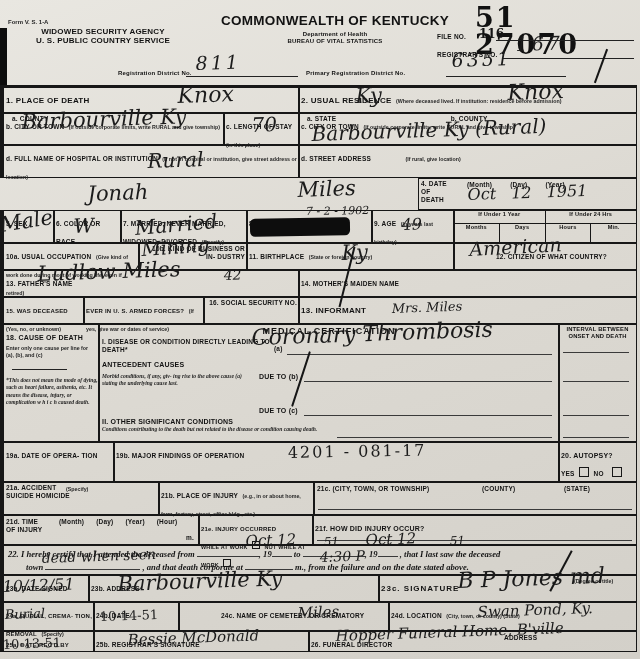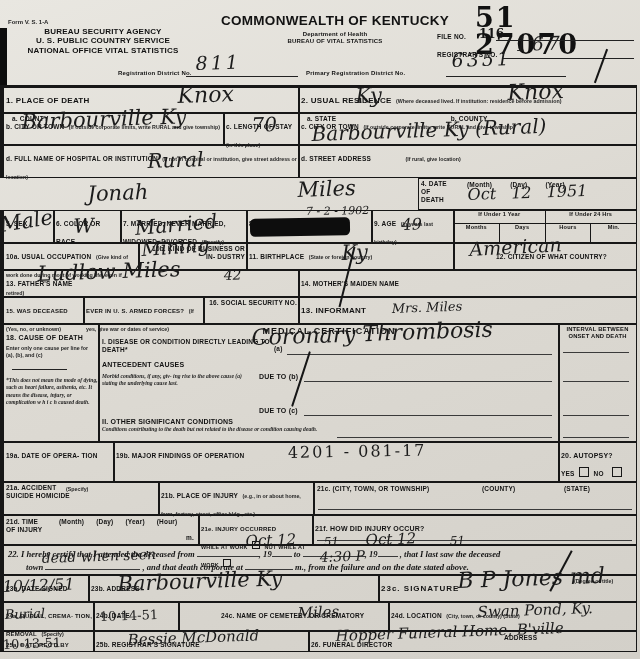--- a/index.html
+++ b/index.html
@@ -24,23 +24,22 @@
 </style>
 </head>
 <body>
 
 <div class="page">
 
   <div class="abs stamp" style="left:475px;top:4px;">51 27070</div>
 
   <div class="abs" style="left:8px;top:19px;width:190px;">
     <div class="note" style="font-size:6px;">Form V. S. 1-A</div>
-    <div class="lbl" style="font-size:8px;text-align:center;">BUREAU SECURITY AGENCY</div>
+    <div class="lbl" style="font-size:8px;text-align:center;">WIDOWED SECURITY AGENCY</div>
     <div class="lbl" style="font-size:8px;text-align:center;">U. S. PUBLIC COUNTRY SERVICE</div>
-    <div class="lbl" style="font-size:8px;text-align:center;">NATIONAL OFFICE VITAL STATISTICS</div>
   </div>
 
   <div class="abs" style="left:200px;top:13px;width:270px;text-align:center;">
     <div class="lbl-lg" style="font-size:13.5px;">COMMONWEALTH OF KENTUCKY</div>
     <div class="lbl" style="font-size:6px;margin-top:2px;">Department of Health</div>
     <div class="lbl" style="font-size:6px;">BUREAU OF VITAL STATISTICS</div>
   </div>
 
   <span class="abs lbl" style="left:437px;top:33px;">FILE NO.</span>
   <span class="abs serifb" style="left:479px;top:27px;font-size:12px;">116</span>

